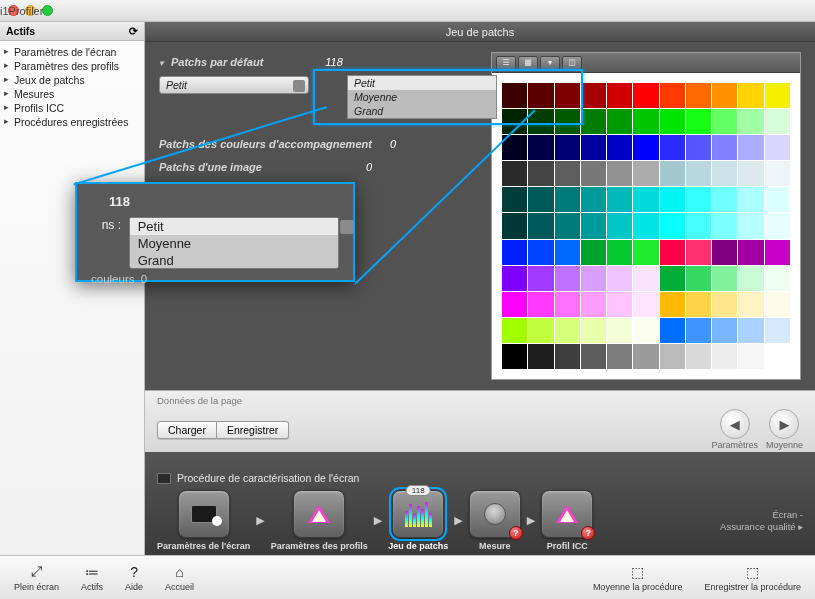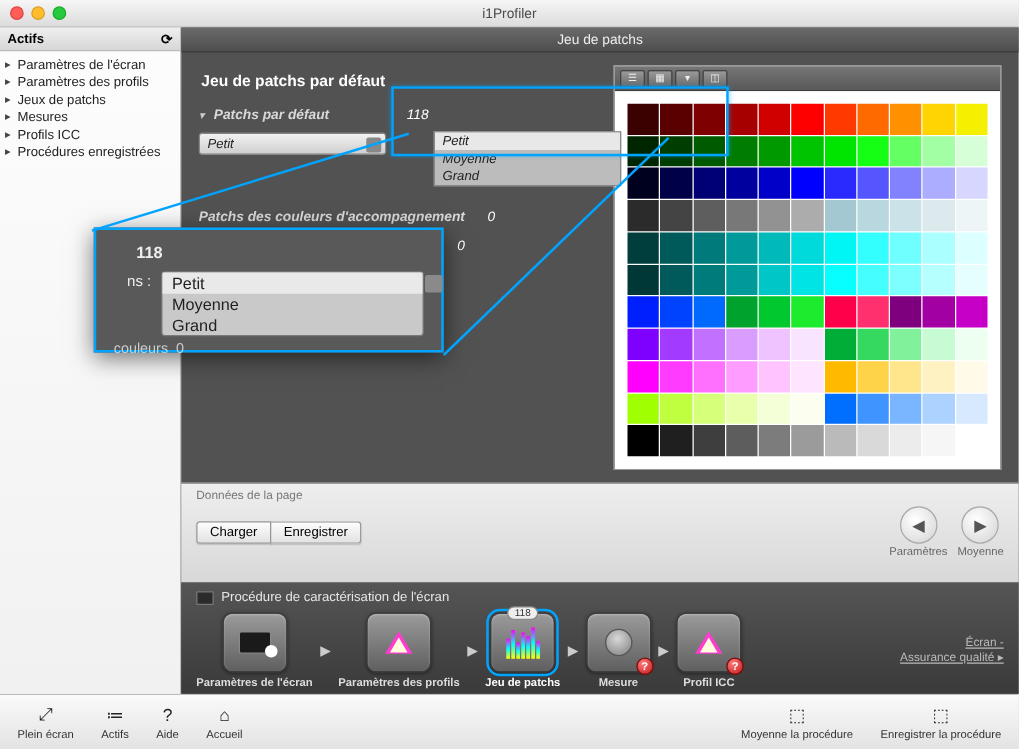--- a/index.html
+++ b/index.html
@@ -5,21 +5,21 @@
   * { box-sizing: border-box; margin: 0; padding: 0; font-family: "Lucida Grande", "Helvetica Neue", Arial, sans-serif; }
   body { width: 815px; height: 599px; background: #ededed; overflow: hidden; position: relative; }
 
   
   .titlebar { height: 22px; background: linear-gradient(#f6f6f6,#dcdcdc); display:flex; align-items:center; position:relative; border-bottom:1px solid #bfbfbf;}
   .traffic { display:flex; gap:6px; padding-left:8px;}
   .dot { width:11px; height:11px; border-radius:50%; }
   .dot.red{background:#ff5f56;border:1px solid #e04343;}
   .dot.yel{background:#ffbd2e;border:1px solid #dea123;}
   .dot.grn{background:#27c93f;border:1px solid #1aab29;}
-  .title-center{position:absolute; left:0; right:0; text-align:center; font-size:11px; color:#4a4a4a;}
+  .title-center{position:absolute; left:0; right:0; text-align:left; font-size:11px; color:#4a4a4a;}
 
   
   .main { display:flex; height: calc(599px - 22px - 44px); }
   .sidebar { width:145px; background:linear-gradient(#fdfdfd,#f1f1f1); border-right:1px solid #bbb; }
   .sidebar-header{display:flex;justify-content:space-between;align-items:center;background:linear-gradient(#efefef,#d7d7d7);border-bottom:1px solid #bbb;height:19px;padding:0 6px;font-size:10.5px;font-weight:bold;}
   .refresh{font-size:11px;}
   .sidebar ul{list-style:none;padding:4px 0;}
   .sidebar li{font-size:10.5px;padding:1px 6px 1px 14px;position:relative;color:#222;}
   .sidebar li::before{content:"▸";position:absolute;left:4px;font-size:9px;color:#444;}
 
@@ -57,42 +57,42 @@
   .zoom .z2{margin-top:4px;color:#ccc;font-size:11.5px;}
 
   
   .preview{width:310px;background:#fff;border:1px solid #9a9a9a;display:flex;flex-direction:column;}
   .pv-toolbar{height:20px;background:linear-gradient(#767676,#595959);display:flex;align-items:center;gap:2px;padding:0 4px;border-bottom:1px solid #3d3d3d;}
   .pv-btn{width:20px;height:14px;background:linear-gradient(#9a9a9a,#6b6b6b);border:1px solid #444;border-radius:2px;display:flex;align-items:center;justify-content:center;color:#eee;font-size:8px;}
   .swatch-grid{flex:1;padding:10px;display:grid;grid-template-columns:repeat(11,1fr);grid-template-rows:repeat(11,1fr);gap:1px;background:#fff;}
   .sw{width:100%;height:100%;}
 
   
-  .page-footer{background:linear-gradient(#eeeeee,#d8d8d8);border-top:1px solid #aaa;padding:4px 12px 20px;}
+  .page-footer{background:linear-gradient(#eeeeee,#d8d8d8);border-top:1px solid #aaa;padding:4px 12px 2px;}
   .pf-label{font-size:9.5px;color:#777;margin-bottom:3px;}
   .pf-row{display:flex;align-items:center;justify-content:space-between;}
   .btn{background:linear-gradient(#fdfdfd,#e2e2e2);border:1px solid #9a9a9a;border-radius:3px;font-size:10.5px;padding:2px 10px;box-shadow:0 1px 1px rgba(0,0,0,.15);}
   .nav-btns{display:flex;gap:8px;}
   .nav-circle{width:30px;height:30px;border-radius:50%;background:radial-gradient(circle at 40% 35%,#fff,#d3d3d3);border:1px solid #aaa;display:flex;align-items:center;justify-content:center;font-size:13px;color:#555;}
   .nav-lbl{font-size:9px;color:#666;text-align:center;margin-top:1px;}
 
   
-  .workflow{background:linear-gradient(#555555,#3a3a3a);padding:6px 12px 4px;color:#e6e6e6;}
+  .workflow{background:linear-gradient(#555555,#3a3a3a);padding:20px 12px 4px;color:#e6e6e6;}
   .wf-title{font-size:10.5px;margin-bottom:6px;display:flex;align-items:center;gap:6px;}
   .wf-title .wf-icon{width:14px;height:11px;background:#2b2b2b;border:1px solid #777;border-radius:1px;}
   .wf-steps{display:flex;align-items:center;gap:6px;}
   .step{display:flex;flex-direction:column;align-items:center;gap:3px;}
   .step-icon{width:52px;height:48px;border-radius:8px;background:linear-gradient(#9b9b9b,#5f5f5f);border:1px solid #3a3a3a;position:relative;display:flex;align-items:center;justify-content:center;box-shadow:inset 0 1px 2px rgba(255,255,255,.3),0 1px 3px rgba(0,0,0,.4);}
   .step.active .step-icon{outline:2px solid #00a4ff;outline-offset:1px;}
   .step-label{font-size:9px;color:#ddd;white-space:nowrap;font-weight:bold;}
   .step.active .step-label{color:#fff;}
   .arrow{color:#ccc;font-size:11px;}
   .badge{position:absolute;top:-6px;left:50%;transform:translateX(-50%);background:#eee;color:#333;font-size:8px;border-radius:7px;padding:0 5px;border:1px solid #888;}
   .warn{position:absolute;right:-3px;bottom:-3px;width:14px;height:14px;border-radius:50%;background:radial-gradient(circle at 35% 30%,#ff7a7a,#c41818);border:1px solid #7a0d0d;color:#fff;font-size:9px;font-weight:bold;text-align:center;line-height:12px;}
-  .wf-right{margin-left:auto;font-size:9.5px;color:#bbb;text-align:right;line-height:1.25;text-decoration:underline;}
+  .wf-right{margin-left:auto;font-size:9.5px;color:#bbb;text-align:right;line-height:1.25;}
 
   
   .app-toolbar{height:44px;background:linear-gradient(#fafafa,#e3e3e3);border-top:1px solid #bdbdbd;display:flex;align-items:center;padding:0 14px;gap:22px;font-size:9px;color:#333;}
   .tb-item{display:flex;flex-direction:column;align-items:center;gap:2px;}
   .tb-icon{width:18px;height:16px;display:flex;align-items:center;justify-content:center;font-size:14px;color:#222;}
   .tb-spacer{flex:1;}
 
   
   .mon{width:26px;height:18px;background:#1a1a1a;border:1px solid #888;border-radius:2px;position:relative;}
   .mon .sun{position:absolute;right:-6px;bottom:-4px;width:10px;height:10px;border-radius:50%;background:#fff;}
@@ -131,21 +131,20 @@
       <li>Procédures enregistrées</li>
     </ul>
   </div>
 
   <div class="content">
     <div class="content-header">Jeu de patchs</div>
 
     <div class="content-body">
 
       <div class="left-panel">
-        <div class="panel-title">Jeu de patchs par défaut</div>
 
         <div class="row">
           <span class="disclosure"></span>
           <span class="row-label" style="width:auto;text-align:left;padding-right:0">Patchs par défaut</span>
           <span class="row-val" style="margin-left:62px">118</span>
         </div>
 
         <div class="row" style="position:relative;">
           <span class="dropdown">
             <span>Petit</span>

